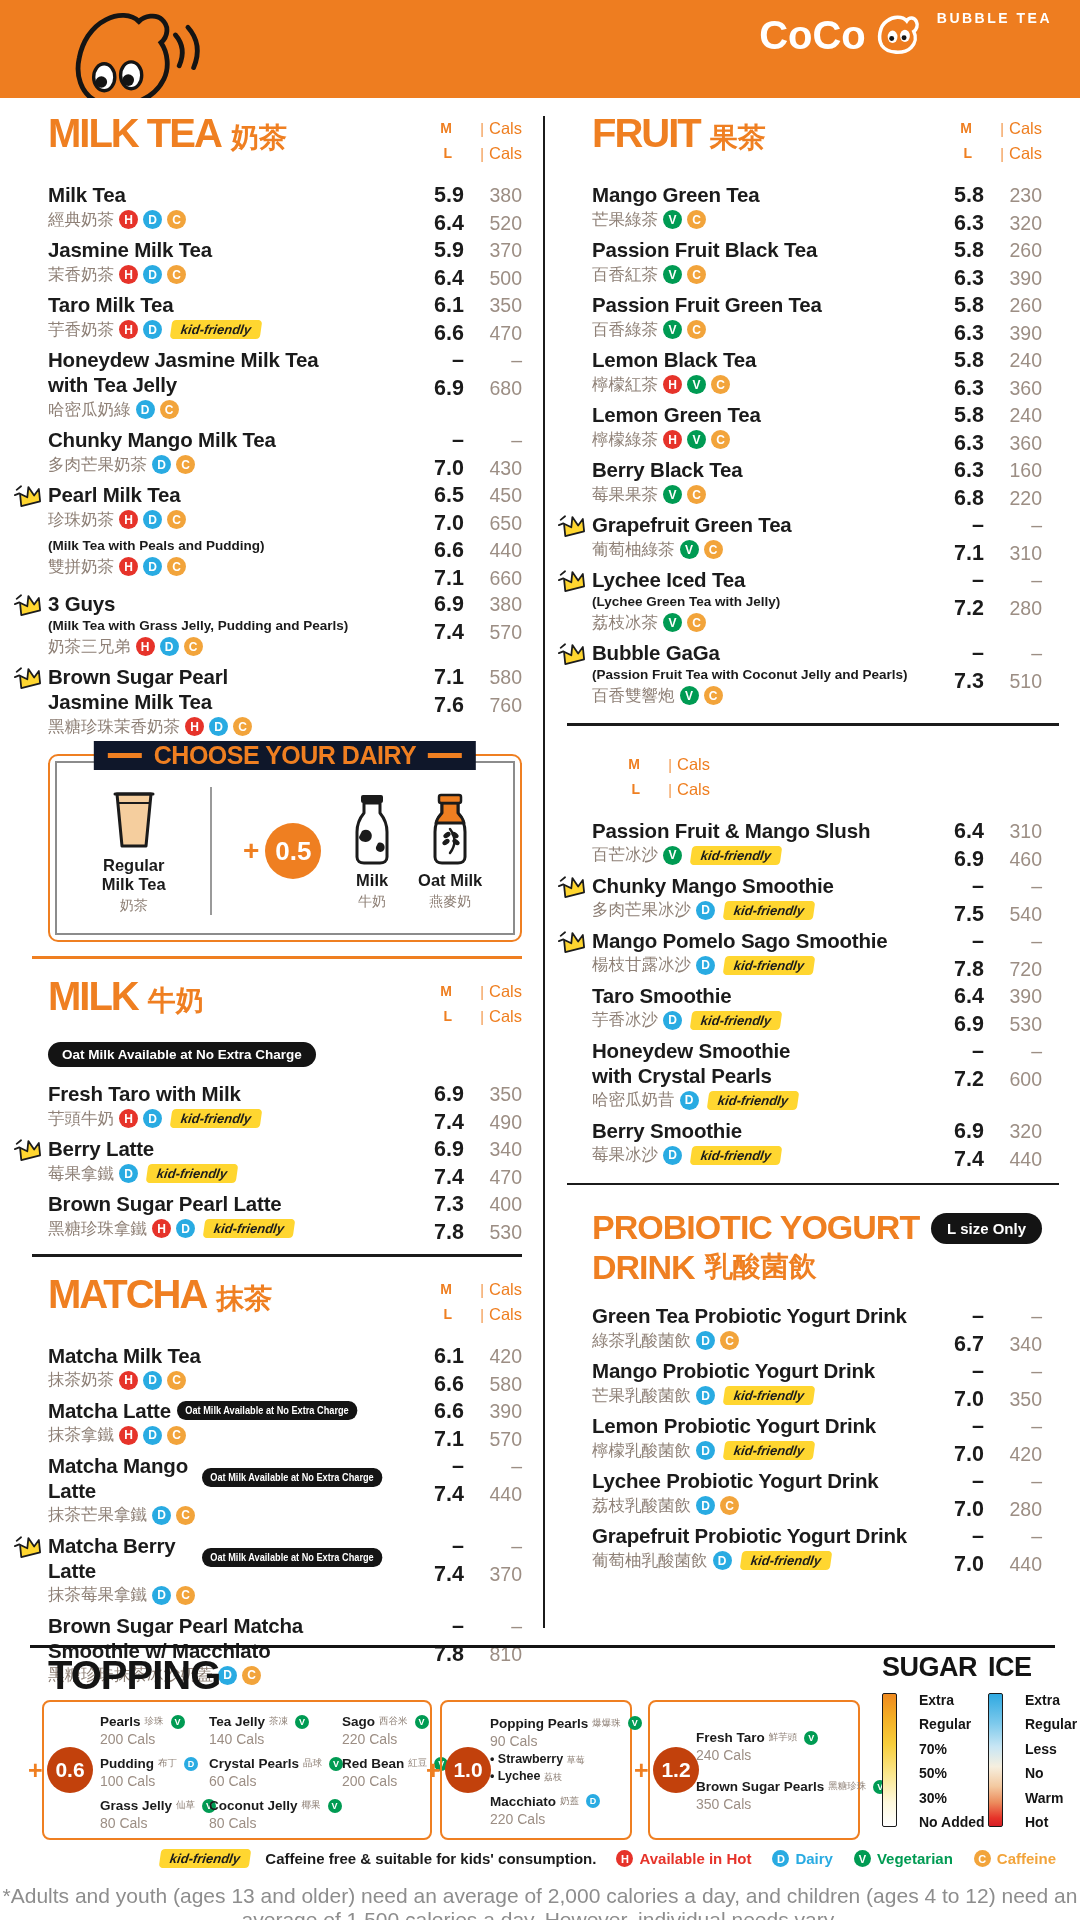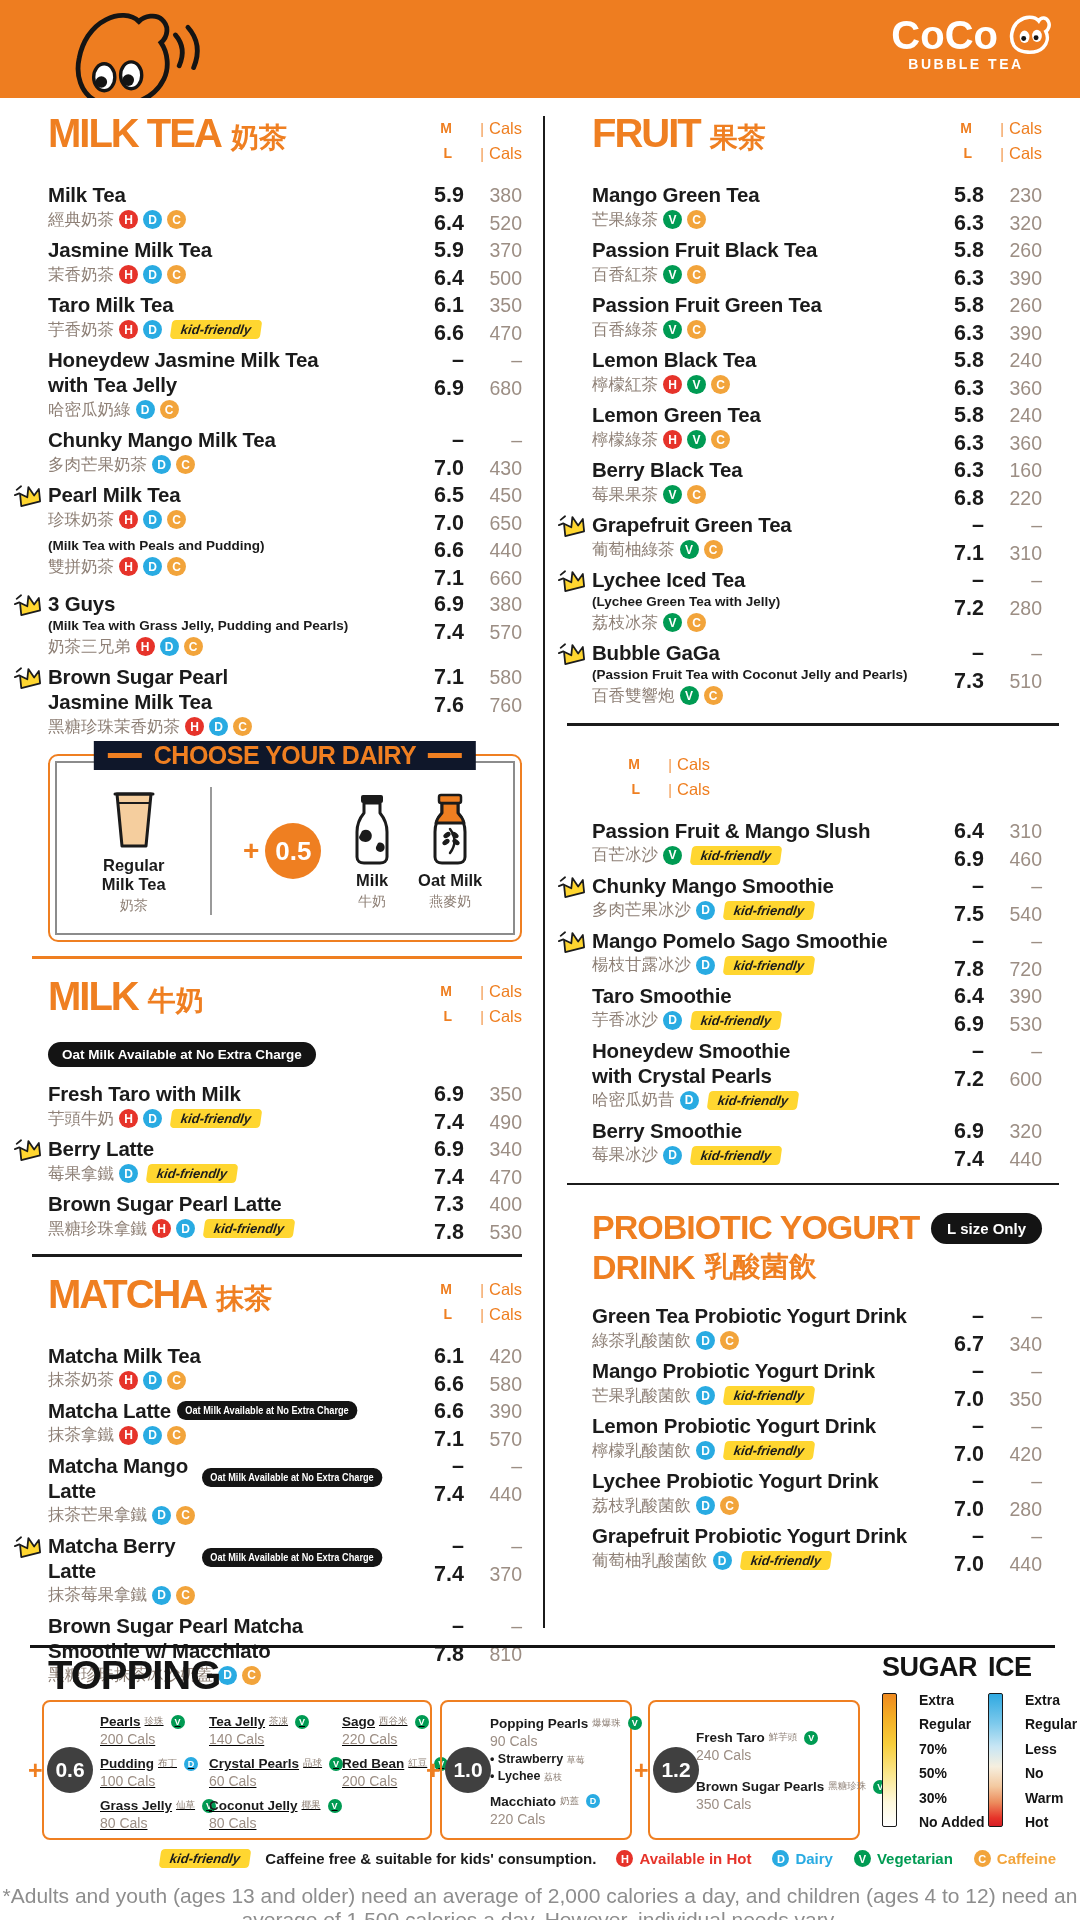--- a/index.html
+++ b/index.html
@@ -2,21 +2,21 @@
 <html><head>
 <meta charset="utf-8">
 <style>
   * { margin:0; padding:0; box-sizing:border-box; }
   body { margin:0; background:#fff; font-family:"Liberation Sans", sans-serif; }
   #page { position:relative; width:1080px; height:1920px; background:#fff; overflow:hidden; }
 
   
   .band { position:absolute; top:0; left:0; width:1080px; height:98px; background:#EE7D20; overflow:hidden; }
   .mascot { position:absolute; left:40px; top:8px; }
-  .logo { position:absolute; right:28px; top:12px; display:flex; flex-direction:column; align-items:center; }
+  .logo { position:absolute; right:28px; top:12px; display:flex; flex-direction:row; align-items:center; }
   .logo-row { display:flex; align-items:center; gap:8px; }
   .logo-text { color:#fff; font-size:40px; font-weight:bold; letter-spacing:0; }
   .logo-sub { color:#fff; font-size:14px; font-weight:bold; letter-spacing:2.5px; margin-top:-2px; align-self:flex-start; margin-left:17px; }
 
   
   .col { position:absolute; top:112px; }
   #col-left  { left:48px;  width:474px; }
   #col-right { left:592px; width:450px; }
   .vdiv { position:absolute; left:543px; top:116px; width:2px; height:1512px; background:#1b1b1b; }
 
@@ -75,23 +75,23 @@
 
   
   .bottom-line { position:absolute; top:1645px; left:30px; width:1025px; height:3px; background:#141414; }
   .top-title { position:absolute; left:48px; top:1653px; font-size:40px; font-weight:bold; letter-spacing:-1px; color:#141414; }
   .si-titles h3 { font-size:27px; font-weight:bold; letter-spacing:-0.5px; color:#141414; }
   .top-box { position:absolute; top:1700px; height:140px; border:2.5px solid #EF7F21; border-radius:8px; }
   #tbox0 { left:42px; width:390px; }
   #tbox1 { left:440px; width:192px; }
   #tbox2 { left:648px; width:212px; }
   .t-plus { position:absolute; left:-16px; top:50%; margin-top:-14px; color:#EF7F21; font-size:25px; font-weight:bold; }
-  .t-price { position:absolute; left:3px; top:50%; margin-top:-23px; width:46px; height:46px; border-radius:50%; background:#404040; color:#fff; font-size:21px; font-weight:bold; display:flex; align-items:center; justify-content:center; }
+  .t-price { position:absolute; left:3px; top:50%; margin-top:-23px; width:46px; height:46px; border-radius:50%; background:#c2410c; color:#fff; font-size:21px; font-weight:bold; display:flex; align-items:center; justify-content:center; }
   .t-grid { padding:12px 6px 10px 56px; }
-  .t-grid.cols3 { display:grid; grid-template-columns:100px 124px 86px; column-gap:9px; row-gap:9px;text-decoration:underline; }
+  .t-grid.cols3 { display:grid; grid-template-columns:100px 124px 86px; column-gap:9px; row-gap:9px; }
   .t-grid.col1 { display:flex; flex-direction:column; justify-content:center; gap:9px; height:100%; padding-left:48px; }
   #tbox2 .t-grid.col1 { gap:16px; padding-left:46px; }
   .t-nrow { display:flex; align-items:center; gap:4px; white-space:nowrap; }
   .t-name { font-size:13.5px; font-weight:bold; color:#1b1b1b; }
   .t-zh { font-size:9.5px; color:#8F8177; font-family:"DejaVu Sans", sans-serif; }
   .t-cals { font-size:14px; color:#9C8E84; margin-top:2px; }
   .t-subs { list-style:none; margin-top:2px; }
   .t-subs li { font-size:12.5px; font-weight:bold; color:#1b1b1b; line-height:16px; }
   .t-sub-zh { font-size:9px; color:#8F8177; font-weight:normal; font-family:"DejaVu Sans", sans-serif; }
 

